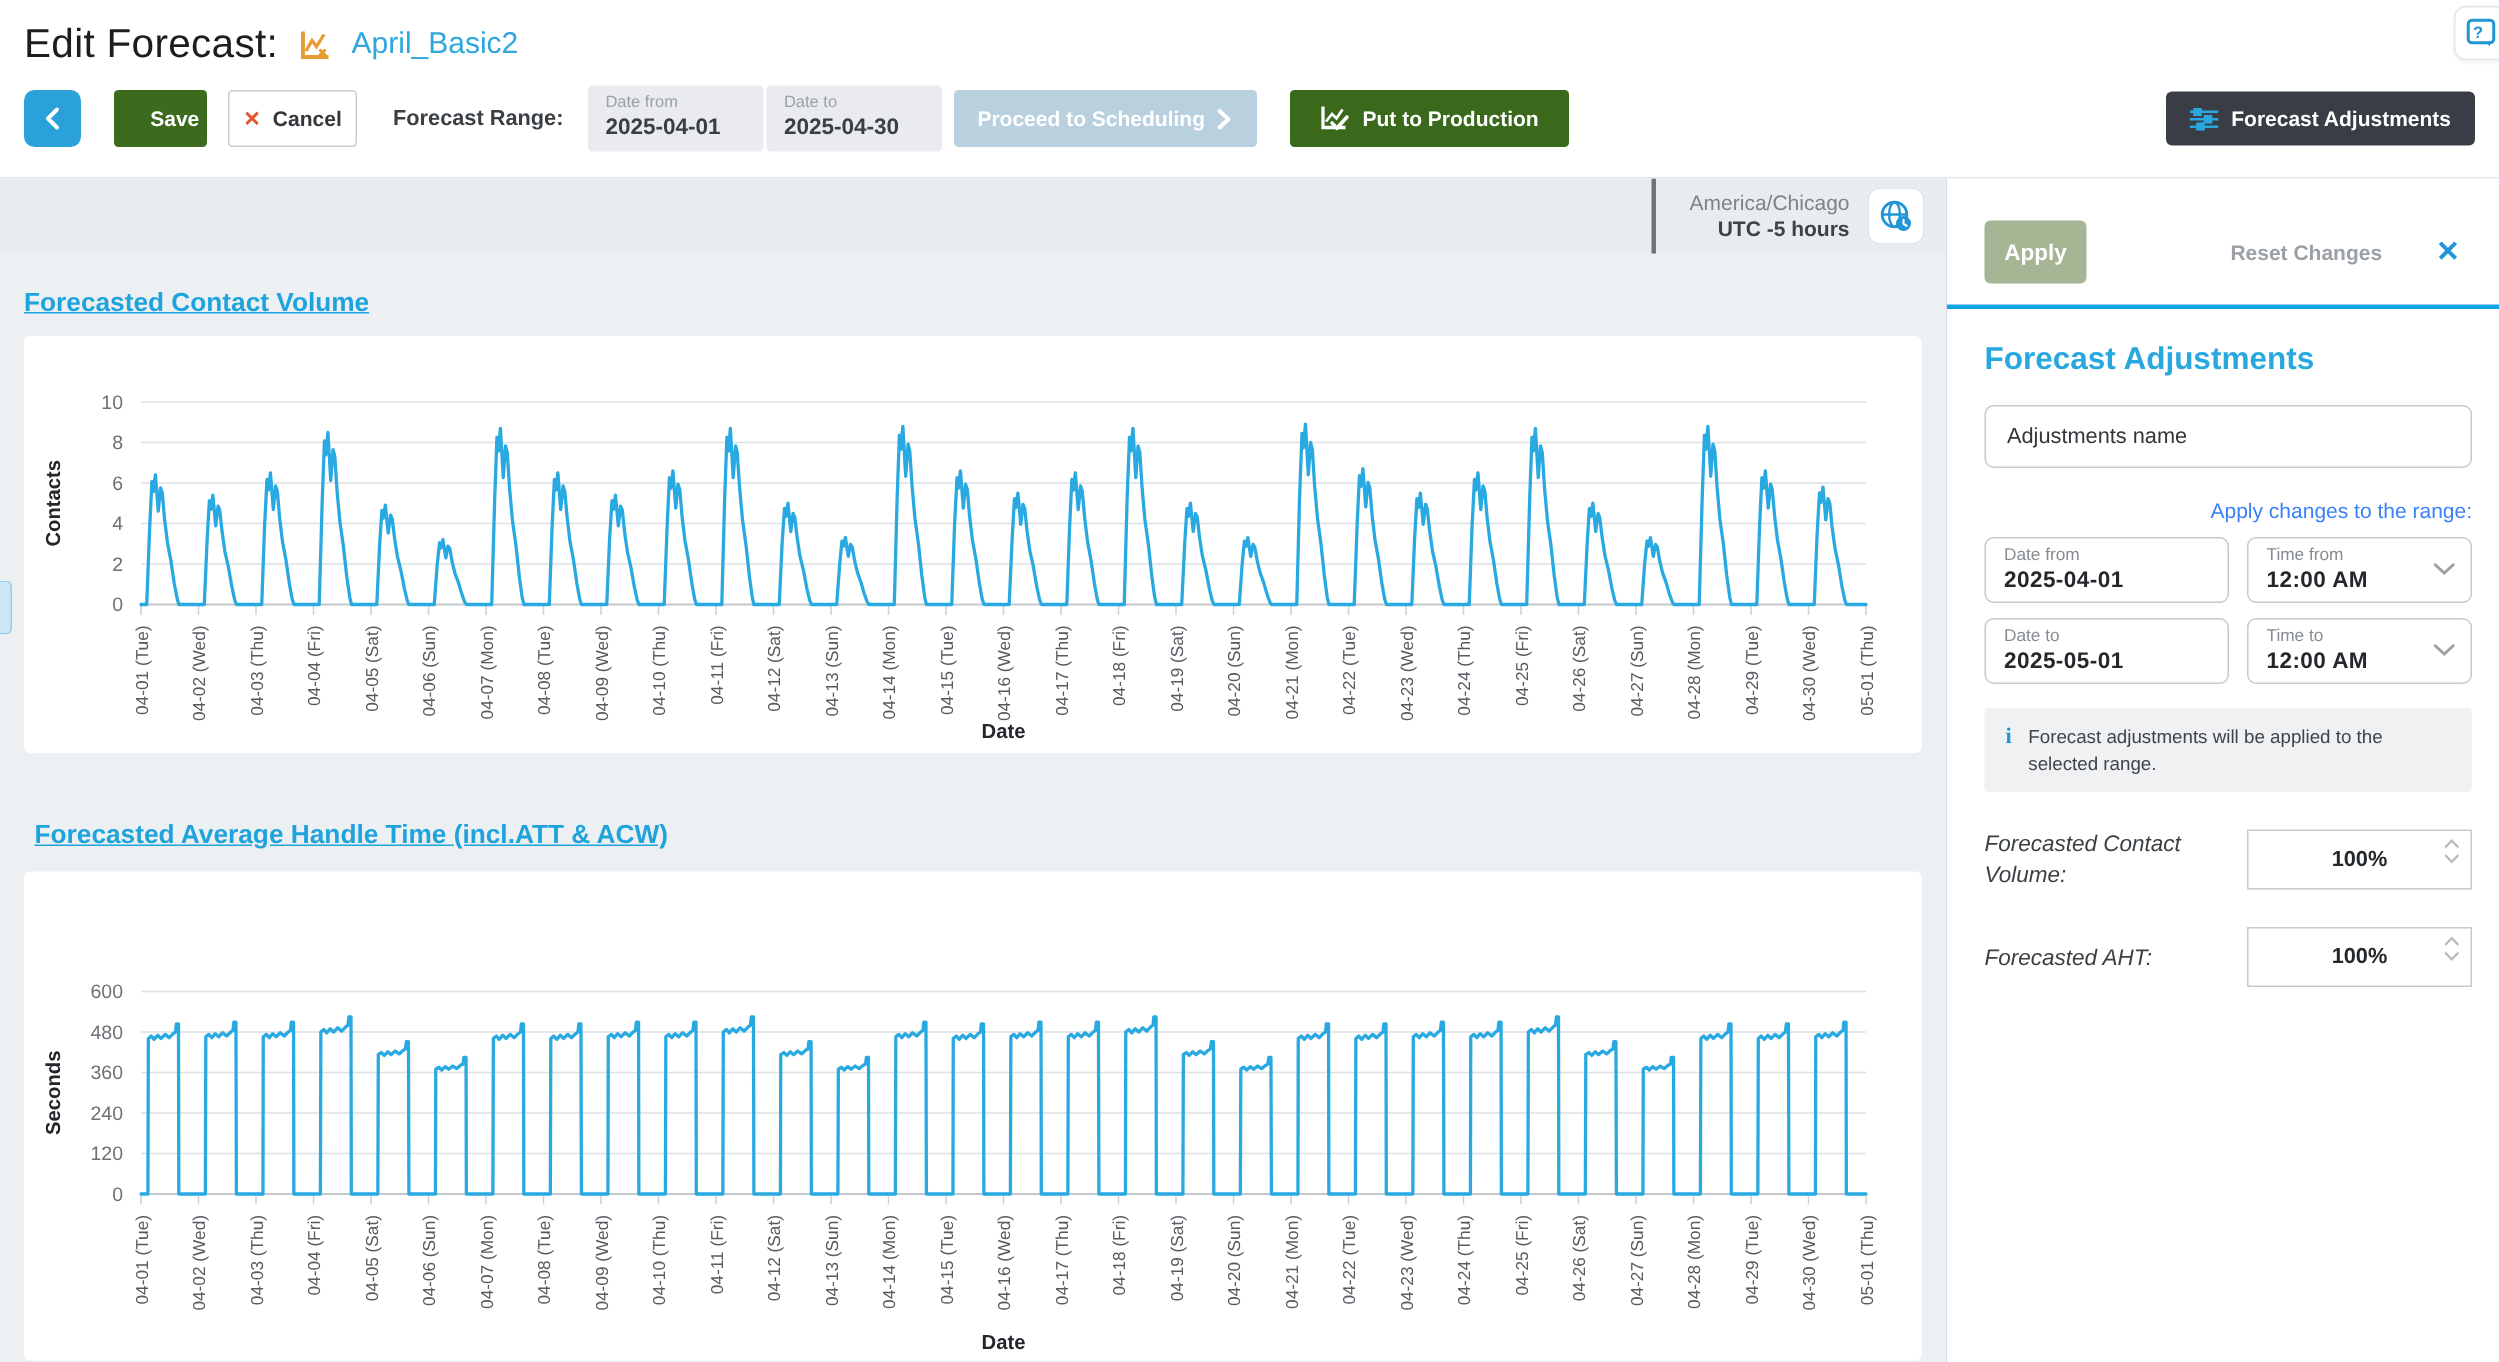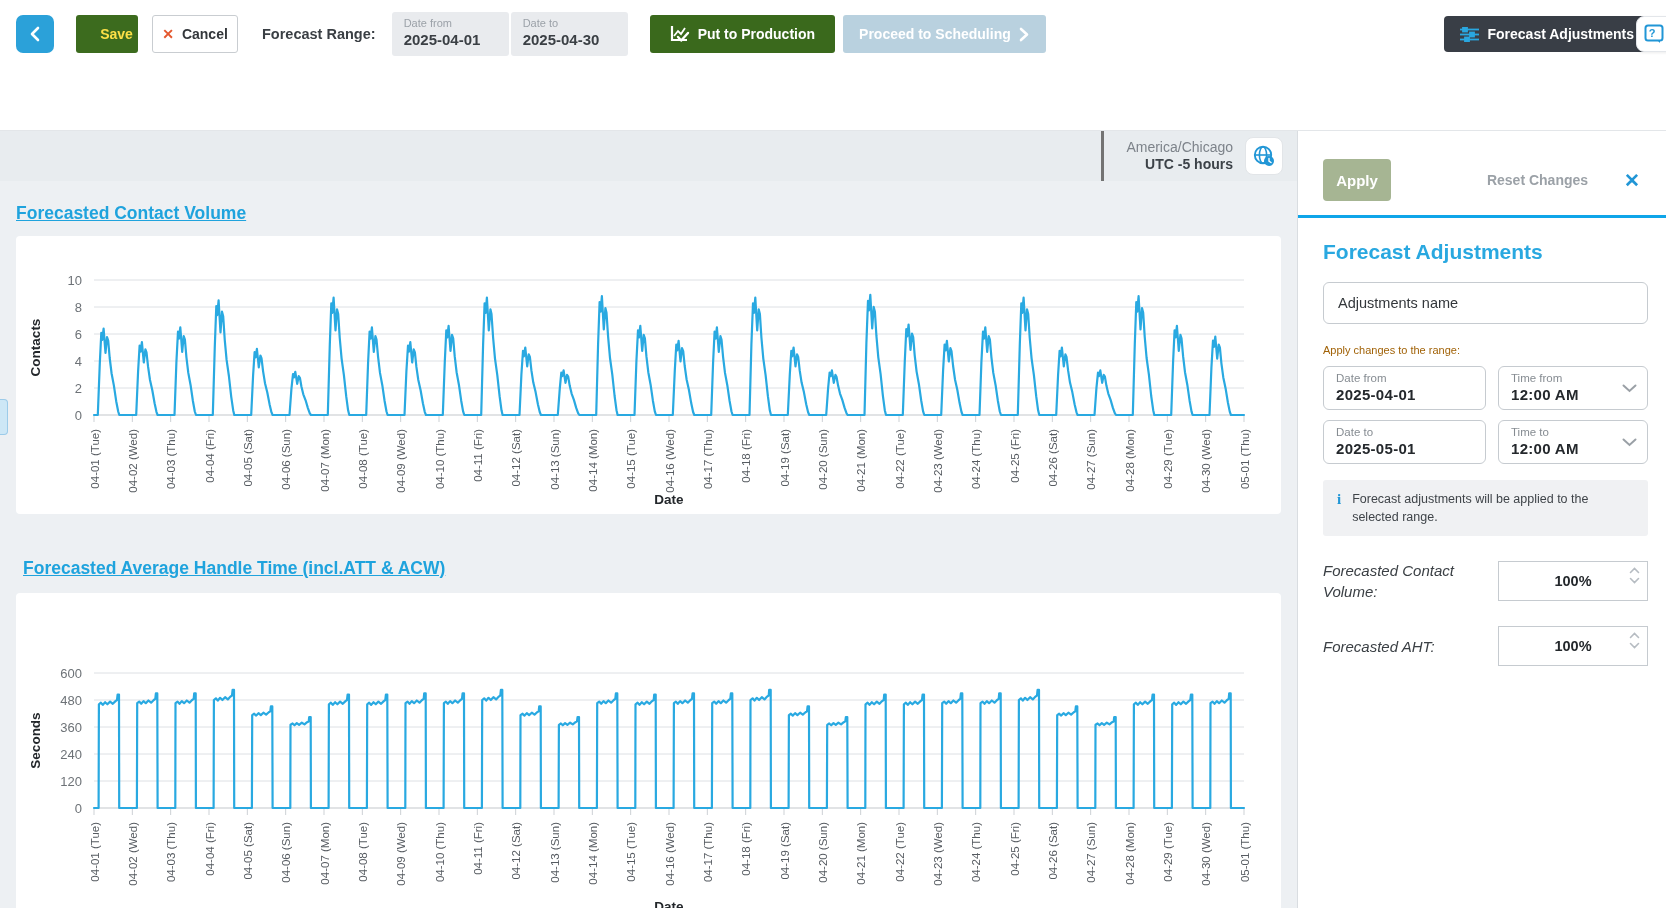--- a/index.html
+++ b/index.html
@@ -12,21 +12,21 @@
   .page-title { font-size:27px; font-weight:500; color:#1b1e21; letter-spacing:.2px; }
   .forecast-name { font-size:20px; font-weight:500; color:#2ea6de; margin-left:2px; }
   .help-btn { position:absolute; top:4px; right:-10px; width:40px; height:36px; background:#fff;
     border:1px solid #e3e6ea; border-radius:8px; box-shadow:0 1px 3px rgba(0,0,0,.08);
     display:flex; align-items:center; padding-left:7px; cursor:pointer; }
 
   .toolbar { display:flex; align-items:center; padding:0 16px; margin-top:12px; }
   .btn { border:none; border-radius:3px; font-family:inherit; font-size:14px; font-weight:700;
     display:inline-flex; align-items:center; justify-content:center; gap:8px; cursor:pointer; height:38px; }
   .back-btn { width:38px; height:38px; border-radius:7px; background:#2ba1d9; }
-  .save-btn { background:#3c6b1e; color:#fde047; width:62px; margin-left:22px;padding-left:19px; }
+  .save-btn { background:#3c6b1e; color:#ffffff; width:62px; margin-left:22px;padding-left:19px; }
   .cancel-btn { background:#fff; color:#33373b; border:1px solid #c9cdd1; width:86px; margin-left:14px; }
   .range-label { font-size:14.5px; font-weight:700; color:#3a3f44; margin-left:24px; }
   .tb-dates { display:flex; gap:2px; margin-left:16px; }
   .tb-date { width:117px; height:44px; background:#e9ebee; border-radius:3px; padding:5px 12px 0; }
   .tb-date .lab { font-size:11px; color:#9ba1a8; }
   .tb-date .val { font-size:15px; font-weight:600; color:#3a3f44; margin-top:2px; }
   .put-btn { background:#3a691c; color:#fff; padding:0 20px; margin-left:22px; }
   .proceed-btn { background:#b9d1df; color:#fff; padding:0 16px; margin-left:8px; cursor:default; }
   .adjustments-btn { background:#393e46; color:#fff; border-radius:4px; height:36px; padding:0 16px; margin-left:auto; }
 
@@ -55,40 +55,51 @@
   .panel-top { height:87px; border-bottom:3px solid #0ea5e9; display:flex; align-items:center; padding:14px 18px 0 25px; }
   .apply-btn { background:#a6b593; color:#fff; font-weight:700; font-size:15px; border:none;
     border-radius:4px; width:68px; height:42px; cursor:default; }
   .reset-link { margin-left:auto; margin-right:36px; color:#9ba1a7; font-weight:700; font-size:14px; cursor:pointer; }
   .close-x { color:#2196d6; font-size:19px; font-weight:700; cursor:pointer; margin-right:8px; }
   .panel-body { padding:22px 18px 0 25px; }
   .panel-title { font-size:21px; font-weight:700; color:#29a8e0; }
   .name-input { margin-top:18px; width:100%; height:42px; border:1.5px solid #c6cbd0; border-radius:6px;
     font-family:inherit; font-size:14.5px; font-weight:400; color:#33373b; padding:0 14px; outline:none; }
   .range-label { }
-  .apply-range-label { font-size:11px; color:#a16207; margin:20px 0 10px; font-weight:400; }
+  .apply-range-label { font-size:14px; color:#3b82f6; margin:20px 0 10px; font-weight:400;text-align:right; }
   .range-grid { display:grid; grid-template-columns:1fr 150px; gap:10px 12px; }
   .field-box { border:1.5px solid #c6cbd0; border-radius:6px; background:#fff; padding:5px 12px 6px; position:relative; cursor:pointer; }
   .fb-label { font-size:11.5px; color:#868c92; }
   .fb-value { font-size:15px; font-weight:700; color:#24282c; margin-top:2px; letter-spacing:.3px; }
   .fb-chevron { position:absolute; right:10px; top:50%; transform:translateY(-50%); }
   .info-box { margin-top:16px; background:#f0f1f3; border-radius:3px; padding:10px 14px; display:flex; gap:11px; }
   .info-i { color:#2196d6; font-weight:700; font-size:15px; font-family:"Liberation Serif", serif; line-height:1.2; }
   .info-text { font-size:12.5px; color:#3f4449; line-height:1.45; max-width:258px; }
   .adj-row { display:flex; align-items:center; margin-top:24px; }
   .adj-label { flex:1; font-size:15px; color:#3b4045; line-height:1.4; padding-right:14px;font-style:italic; }
   .spin-box { width:150px; height:40px; border:1.5px solid #c6cbd0; border-radius:0; position:relative;
     display:flex; align-items:center; justify-content:center; font-size:14.5px; font-weight:700; color:#24282c; cursor:text; }
   .spin-arrows { position:absolute; right:7px; top:5px; display:flex; flex-direction:column; gap:3px; }
   .spin-arrows span { display:block; line-height:0; cursor:pointer; }
 </style>
 </head>
 <body>
 
 <div class="header">
+  <div class="title-row">
+    <span class="page-title">Edit Forecast:</span>
+    <span style="display:inline-flex; margin-left:4px;">
+      <svg width="23" height="22" viewBox="0 0 23 22">
+        <path d="M3 2 V19 H20" stroke="#e79c33" stroke-width="2.6" fill="none"></path>
+        <path d="M5 15 L9 8 L12 12 L17 4" stroke="#e79c33" stroke-width="2.2" fill="none"></path>
+        <path d="M14 14 l4 4 M18 14 l-4 4" stroke="#e79c33" stroke-width="2" fill="none"></path>
+      </svg>
+    </span>
+    <span class="forecast-name">April_Basic2</span>
+  </div>
 
   <div class="help-btn">
     <svg width="20" height="20" viewBox="0 0 20 20">
       <rect x="1.5" y="1.5" width="17" height="15" rx="2.5" fill="none" stroke="#2196d6" stroke-width="2"></rect>
       <text x="8" y="13" font-size="11" font-weight="bold" fill="#2196d6" text-anchor="middle" font-family="Liberation Sans, sans-serif">?</text>
       <path d="M13 16 l3 3 v-3 z" fill="#2196d6"></path>
     </svg>
   </div>
 
   <div class="toolbar">
@@ -106,33 +117,33 @@
     <div class="tb-dates">
       <div class="tb-date">
         <div class="lab">Date from</div>
         <div class="val">2025-04-01</div>
       </div>
       <div class="tb-date">
         <div class="lab">Date to</div>
         <div class="val">2025-04-30</div>
       </div>
     </div>
+    <button class="btn proceed-btn">
+      <span>Proceed to Scheduling</span>
+      <svg width="11" height="15" viewBox="0 0 11 15">
+        <polyline points="2,2 8,7.5 2,13" fill="none" stroke="#fff" stroke-width="2.6" stroke-linecap="round" stroke-linejoin="round"></polyline>
+      </svg>
+    </button>
     <button class="btn put-btn">
       <svg width="20" height="18" viewBox="0 0 20 18">
         <path d="M2 1 V15 H17" stroke="#fff" stroke-width="2.2" fill="none"></path>
         <path d="M4 11 L8 6 L11 9 L15 3" stroke="#fff" stroke-width="1.8" fill="none"></path>
         <path d="M8 12 l3.2 3.5 L18 8" stroke="#fff" stroke-width="2.4" fill="none" stroke-linecap="round" stroke-linejoin="round"></path>
       </svg>
       <span>Put to Production</span>
-    </button>
-    <button class="btn proceed-btn">
-      <span>Proceed to Scheduling</span>
-      <svg width="11" height="15" viewBox="0 0 11 15">
-        <polyline points="2,2 8,7.5 2,13" fill="none" stroke="#fff" stroke-width="2.6" stroke-linecap="round" stroke-linejoin="round"></polyline>
-      </svg>
     </button>
     <button class="btn adjustments-btn">
       <svg width="19" height="15" viewBox="0 0 19 15">
         <g stroke="#2aa7e0" stroke-width="1.8">
           <line x1="0" y1="2.5" x2="19" y2="2.5"></line>
             <rect x="3" y="0.5" width="4" height="4" fill="#2aa7e0"></rect>
           <line x1="0" y1="7.5" x2="19" y2="7.5"></line>
             <rect x="10" y="5.5" width="4" height="4" fill="#2aa7e0"></rect>
           <line x1="0" y1="12.5" x2="19" y2="12.5"></line>
             <rect x="5" y="10.5" width="4" height="4" fill="#2aa7e0"></rect>

